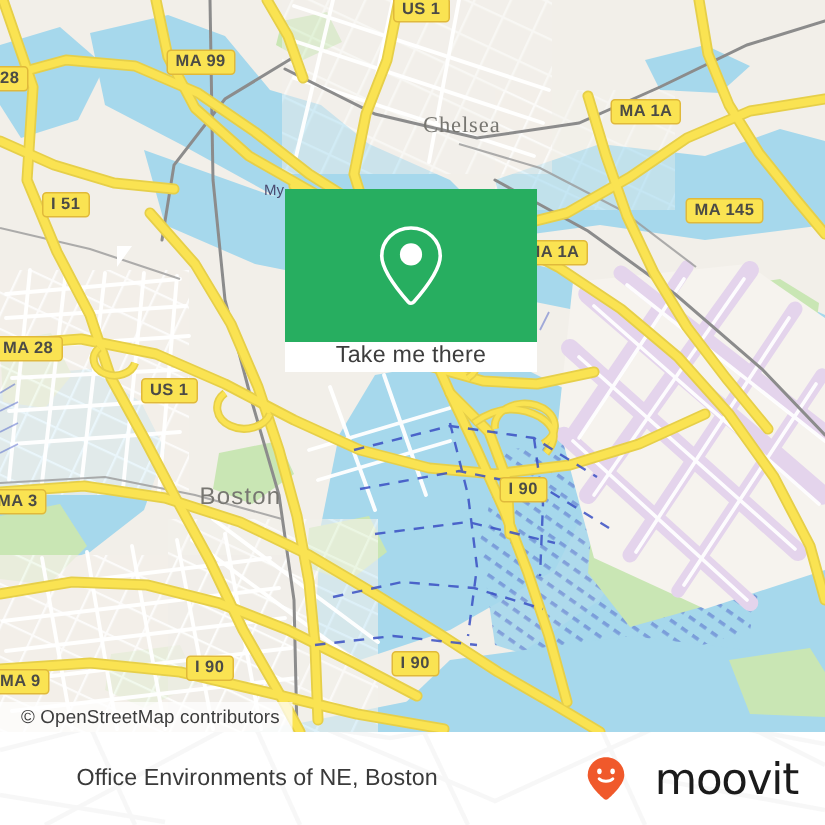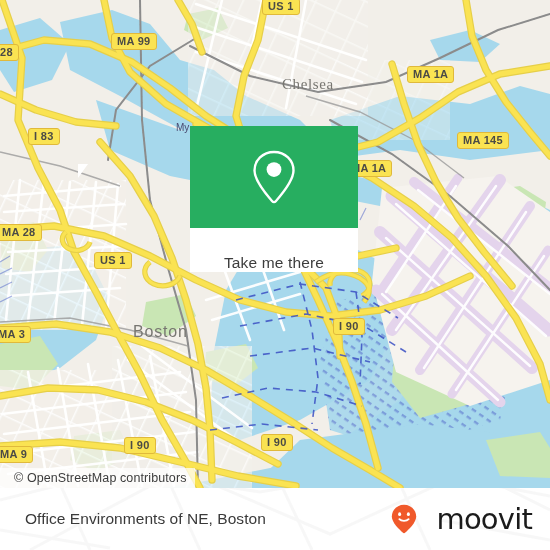--- a/index.html
+++ b/index.html
@@ -40,34 +40,34 @@
     font-size:12.5px;color:#3c3c3c;box-sizing:border-box;
     letter-spacing:.1px;
   }
 
   
   #popup{position:absolute;left:190px;top:126px;width:168px;}
   #popup-head{
     height:102px;background:#27AE60;display:flex;align-items:center;justify-content:center;
   }
   #popup-body{
-    height:44px;background:#fff;display:flex;align-items:flex-end;justify-content:center;
+    height:20px;background:#fff;display:flex;align-items:flex-start;justify-content:center;
   }
   #popup-label{font-size:15.5px;color:#3d3d3d;letter-spacing:.15px;}
   #popup-tail{
     position:absolute;left:78px;top:164px;width:0;height:0;
     border-left:10px solid #ffffff;
     border-bottom:14px solid transparent;
   }
 
   
   #footer{position:absolute;left:0;top:488px;width:550px;height:62px;background:#ffffff;overflow:hidden;}
   #footer-ghost{position:absolute;left:0;top:-488px;width:550px;height:550px;opacity:.055;}
   #footer-inner{position:relative;height:62px;display:flex;align-items:center;justify-content:space-between;padding:0 18px 0 25px;box-sizing:border-box;}
-  #footer-title{font-size:15.5px;color:#3a3a3a;letter-spacing:.05px;white-space:nowrap;}
+  #footer-title{font-size:15.5px;color:#3a3a3a;letter-spacing:.05px;white-space:nowrap;margin-left:26px;}
   #brand{display:flex;align-items:center;gap:19px;}
   #brand-word{font-size:29px;color:#1b1b1b;letter-spacing:-.8px;line-height:29px;font-family:"DejaVu Sans",sans-serif;font-weight:500;}
 </style>
 </head>
 <body>
 
 <div id="app">
 
   <div id="map-area">
 
@@ -280,21 +280,21 @@
     </svg>
 
     <div class="place-label place-chelsea" style="left:282px;top:76px;">Chelsea</div>
     <div class="place-label place-boston" style="left:133px;top:323px;">Boston</div>
     <div class="place-label place-my" style="left:176px;top:122px;">My</div>
 
     <div class="shield" style="left:262px;top:-2px;">US 1</div>
     <div class="shield" style="left:111px;top:33px;">MA 99</div>
     <div class="shield" style="left:407px;top:66px;">MA 1A</div>
     <div class="shield" style="left:-6px;top:44px;">28</div>
-    <div class="shield" style="left:28px;top:128px;">I 83</div>
+    <div class="shield" style="left:28px;top:128px;">I 51</div>
     <div class="shield" style="left:457px;top:132px;">MA 145</div>
     <div class="shield" style="left:345px;top:160px;">MA 1A</div>
     <div class="shield" style="left:-4px;top:224px;">MA 28</div>
     <div class="shield" style="left:94px;top:252px;">US 1</div>
     <div class="shield" style="left:-8px;top:326px;">MA 3</div>
     <div class="shield" style="left:333px;top:318px;">I 90</div>
     <div class="shield" style="left:124px;top:437px;">I 90</div>
     <div class="shield" style="left:261px;top:434px;">I 90</div>
     <div class="shield" style="left:-6px;top:446px;">MA 9</div>
 

